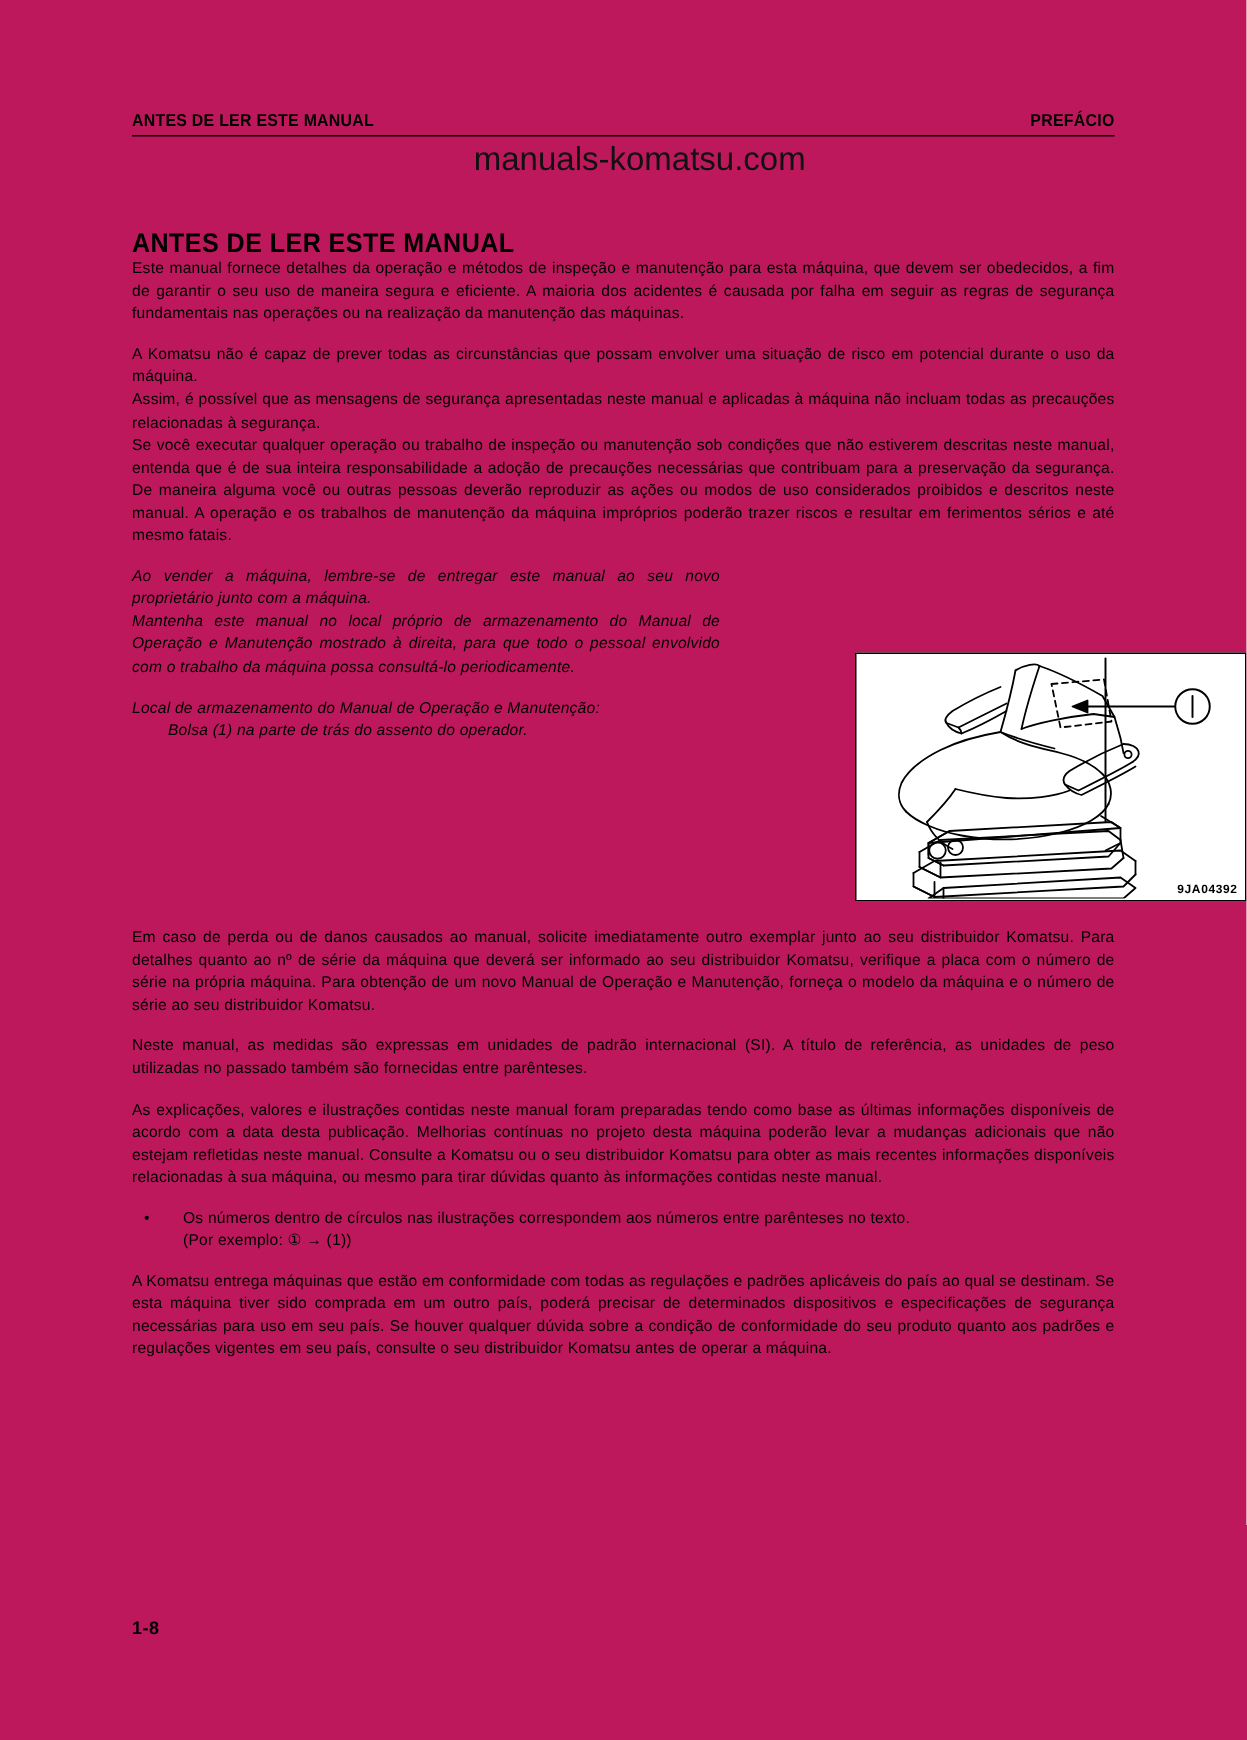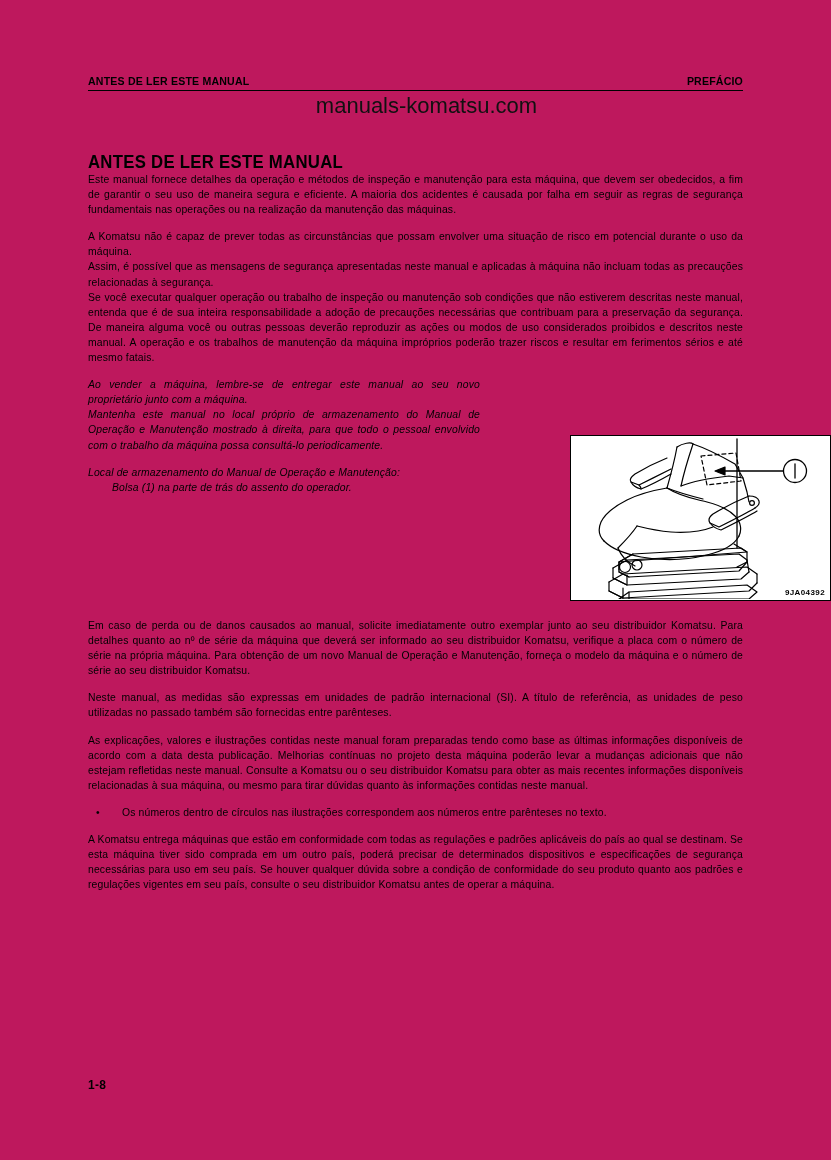--- a/index.html
+++ b/index.html
@@ -260,20 +260,21 @@
 
     <div class="body-lower">
       <p class="para">Em caso de perda ou de danos causados ao manual, solicite imediatamente outro exemplar junto ao seu distribuidor Komatsu. Para detalhes quanto ao nº de série da máquina que deverá ser informado ao seu distribuidor Komatsu, verifique a placa com o número de série na própria máquina. Para obtenção de um novo Manual de Operação e Manutenção, forneça o modelo da máquina e o número de série ao seu distribuidor Komatsu.</p>
       <p class="para">Neste manual, as medidas são expressas em unidades de padrão internacional (SI). A título de referência, as unidades de peso utilizadas no passado também são fornecidas entre parênteses.</p>
       <p class="para">As explicações, valores e ilustrações contidas neste manual foram preparadas tendo como base as últimas informações disponíveis de acordo com a data desta publicação. Melhorias contínuas no projeto desta máquina poderão levar a mudanças adicionais que não estejam refletidas neste manual. Consulte a Komatsu ou o seu distribuidor Komatsu para obter as mais recentes informações disponíveis relacionadas à sua máquina, ou mesmo para tirar dúvidas quanto às informações contidas neste manual.</p>
 
       <div class="bullet-row">
         <span class="bullet-dot">•</span>
         <span class="bullet-text">
           <span>Os números dentro de círculos nas ilustrações correspondem aos números entre parênteses no texto.</span>
+          <span class="bullet-sub">(Por exemplo: ① → (1))</span>
         </span>
       </div>
 
       <p class="para">A Komatsu entrega máquinas que estão em conformidade com todas as regulações e padrões aplicáveis do país ao qual se destinam. Se esta máquina tiver sido comprada em um outro país, poderá precisar de determinados dispositivos e especificações de segurança necessárias para uso em seu país. Se houver qualquer dúvida sobre a condição de conformidade do seu produto quanto aos padrões e regulações vigentes em seu país, consulte o seu distribuidor Komatsu antes de operar a máquina.</p>
     </div>
 
     <div class="folio">1-8</div>
 
   </div>
 </div>

